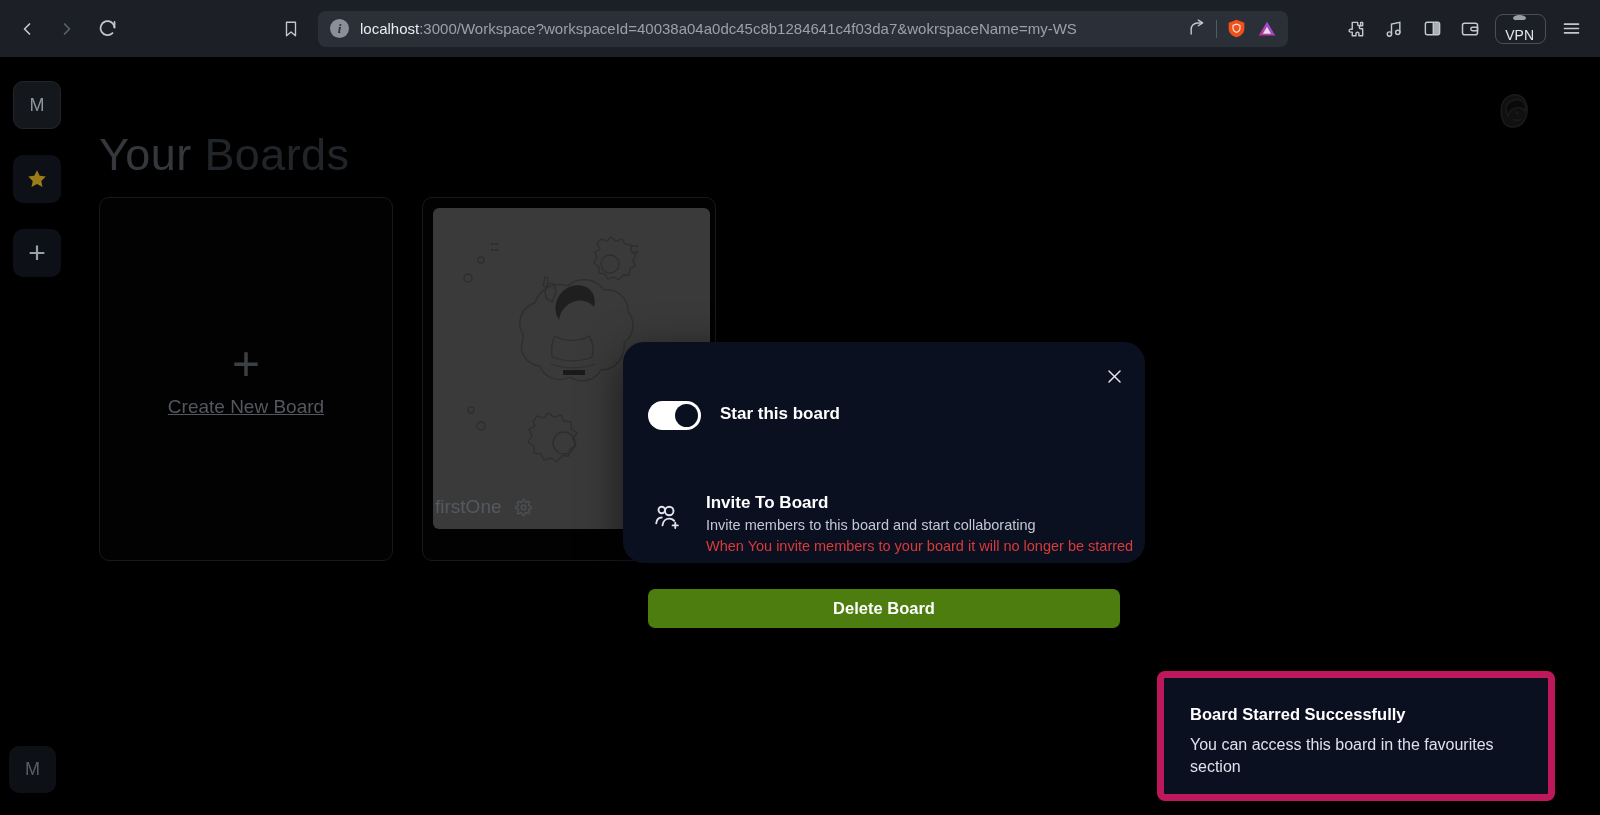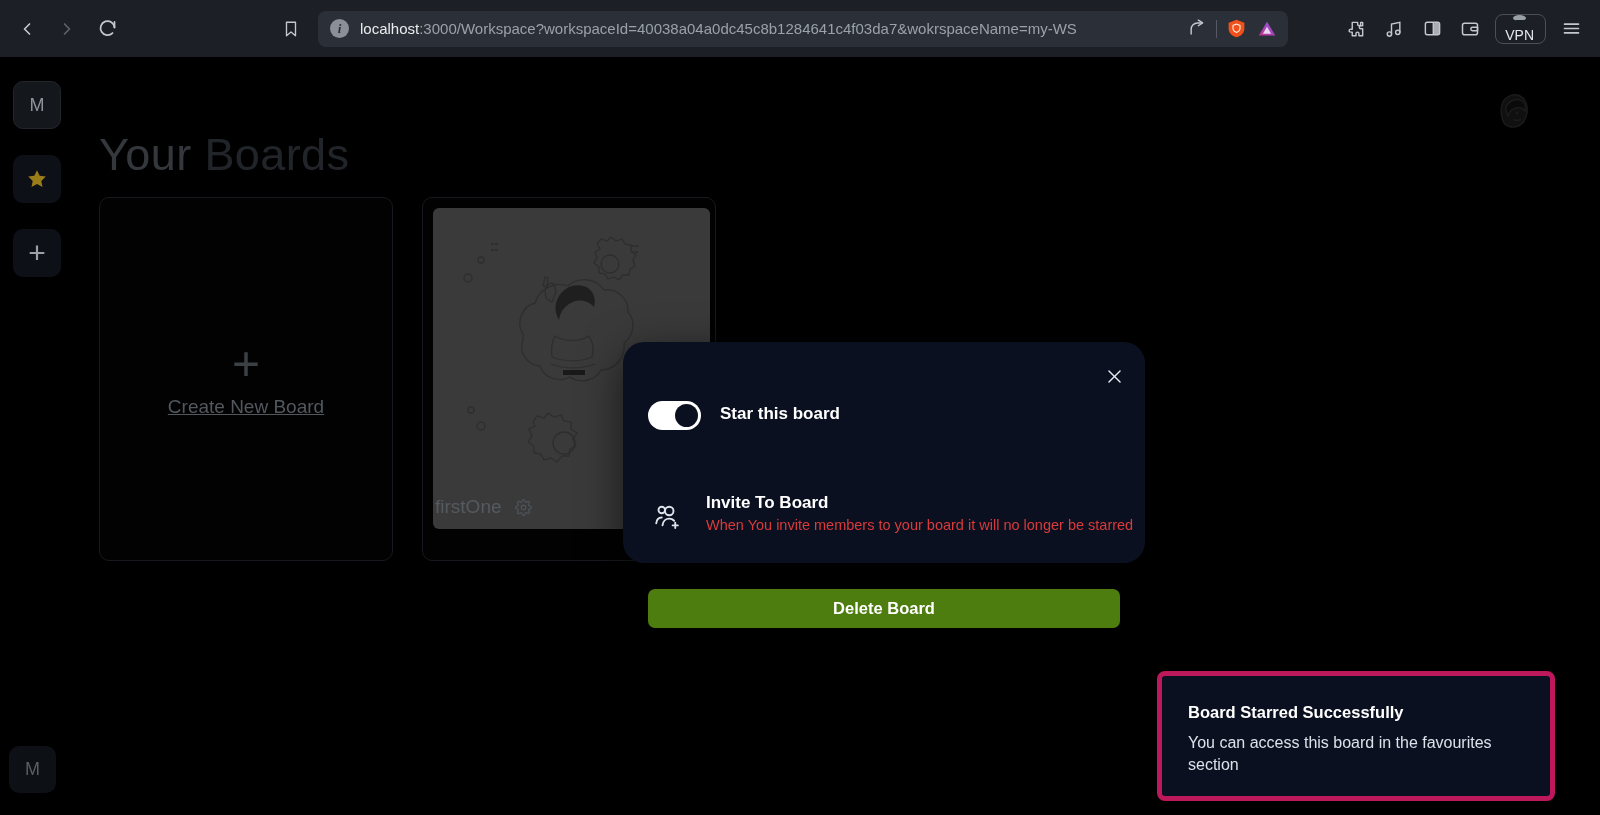--- a/index.html
+++ b/index.html
@@ -175,21 +175,21 @@
     font-size: 16.5px;
   }
   .btn-view { top: 198px; background: #fbfbfb; color: #2b2f36; }
   .btn-delete { top: 247px; background: #4d7c0f; color: #ffffff; font-weight: bold; }
 
   
   .toast {
     position: absolute; left: 1058px; top: 614px;
     width: 398px; height: 130px;
     background: #0b1020; border-radius: 8px;
-    border: 5px solid #be185d;
+    border: 7px solid #be185d;
     padding: 27px 26px 0 26px;
   }
   .toast-title { font-size: 16.5px; font-weight: bold; color: #ffffff; margin-bottom: 10px; }
   .toast-body { font-size: 16px; color: #dde1e9; line-height: 1.35; }
 </style>
 </head>
 <body>
 
 <div class="browser-bar">
 
@@ -395,20 +395,21 @@
           <svg width="30" height="30" viewBox="0 0 24 24" fill="none" stroke="currentColor" stroke-width="1.5" stroke-linecap="round" stroke-linejoin="round">
             <circle cx="13" cy="8" r="3.4"></circle>
             <path d="M7.6 19.5c.4-3.3 2.7-5.4 5.4-5.4 1.5 0 2.9.6 3.9 1.7"></path>
             <circle cx="7" cy="7.2" r="2.6"></circle>
             <path d="M2.6 17.8c.3-2.8 2.1-4.6 4.4-4.6"></path>
             <path d="M17.8 17.4v4.2 M15.7 19.5h4.2"></path>
           </svg>
         </div>
         <div>
           <div class="row-title">Invite To Board</div>
+          <div class="row-sub">Invite members to this board and start collaborating</div>
           <div class="row-warn">When You invite members to your board it will no longer be starred</div>
         </div>
       </div>
 
       <div class="modal-btn btn-delete">Delete Board</div>
     </div>
 
     <div class="toast">
       <div class="toast-title">Board Starred Successfully</div>
       <div class="toast-body">You can access this board in the favourites section</div>

